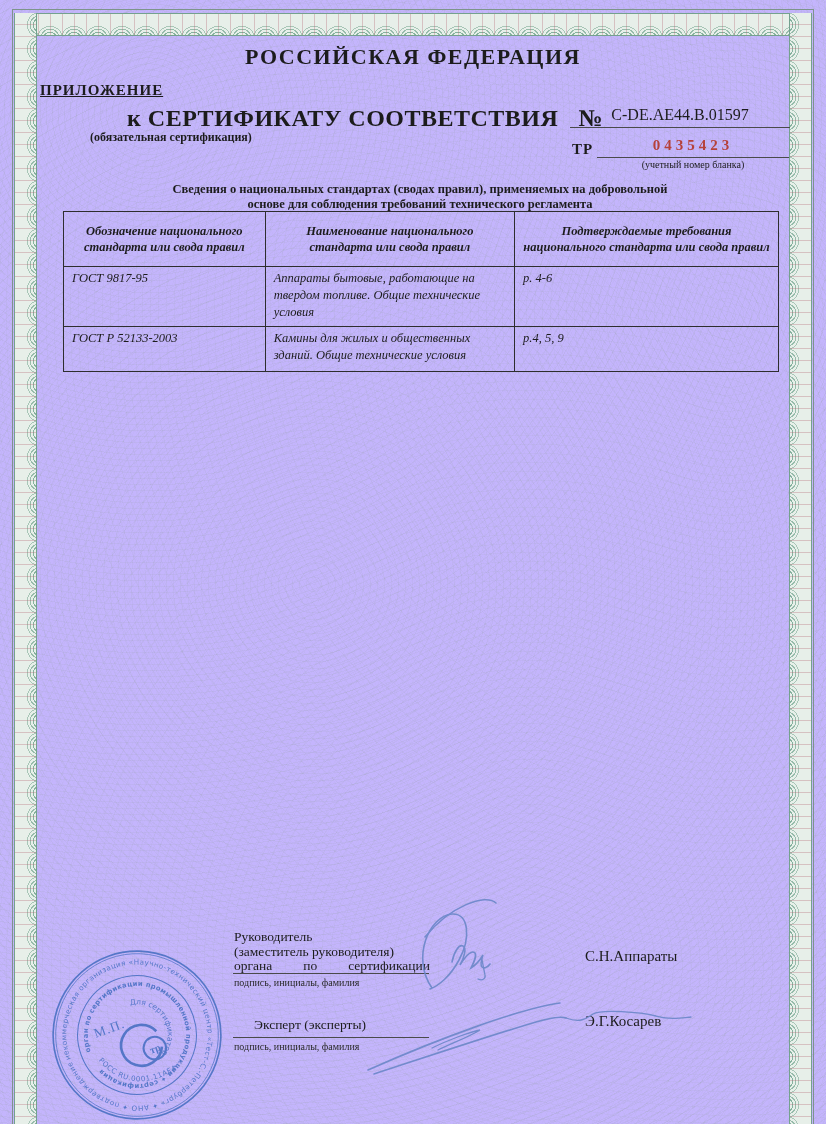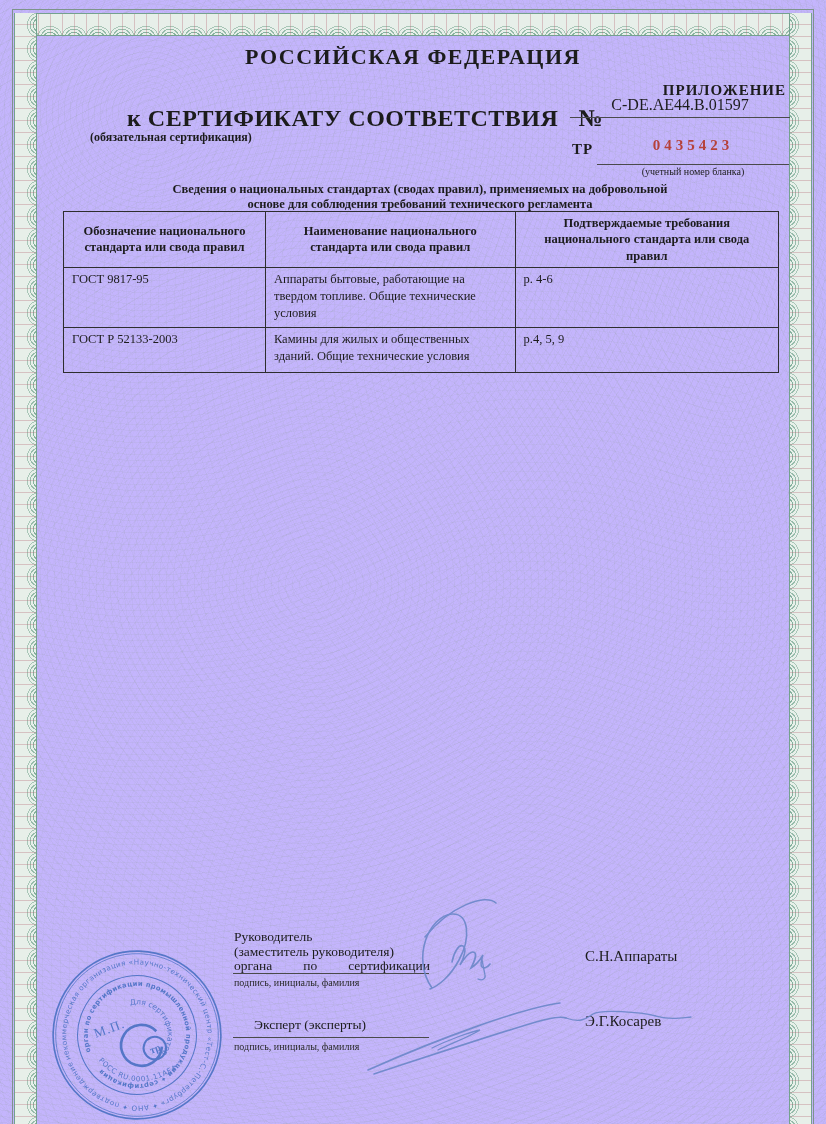--- a/index.html
+++ b/index.html
@@ -48,40 +48,40 @@
   }
   .band-right{
     right:14px;
     background-image:
       repeating-linear-gradient(0deg, rgba(176,96,110,.32) 0 1px, transparent 1px 12px),
       radial-gradient(circle at -18% 50%, #5f9480 0 1px, transparent 1px 3px, #74a591 3px 4px, transparent 4px 6px, #86b29f 6px 7px, transparent 7px 9px, #97bcab 9px 10px, transparent 10px 12px, #a8c6b7 12px 13px, transparent 13px);
   }
   
   .country{position:absolute;top:44px;left:40px;width:746px;text-align:center;
     font-size:22px;font-weight:bold;letter-spacing:1.5px;}
-  .doctype{position:absolute;top:82px;left:40px;width:746px;text-align:right;
-    font-size:15px;font-weight:bold;letter-spacing:1px;}
+  .doctype{position:absolute;top:82px;left:40px;width:746px;text-align:left;
+    font-size:15px;font-weight:bold;letter-spacing:1px;text-decoration:underline;}
   .certline{position:absolute;top:105px;left:90px;width:550px;text-align:center;
     font-size:24px;font-weight:bold;letter-spacing:.5px;white-space:nowrap;}
   .certline .numsign{margin-left:20px;}
-  .certnum{position:absolute;top:96px;left:570px;width:220px;height:21px;
+  .certnum{position:absolute;top:106px;left:570px;width:220px;height:21px;
     text-align:center;font-size:16px;border-bottom:1px solid #4a4a4a;}
   .mandatory{position:absolute;top:130px;left:90px;width:490px;
     font-size:12px;font-weight:bold;}
   .tr-label{position:absolute;top:141px;left:572px;font-size:15px;font-weight:bold;letter-spacing:1px;}
   .blank-block{position:absolute;top:137px;left:597px;width:192px;text-align:center;}
   .blank-number{font-size:15px;font-weight:bold;letter-spacing:4px;color:#b5413a;
-    border-bottom:1px solid #4a4a4a;padding-bottom:10px;}
+    border-bottom:1px solid #4a4a4a;padding-bottom:3px;}
   .blank-caption{font-size:10px;padding-top:1px;}
   
   .intro{position:absolute;top:182px;left:60px;width:720px;text-align:center;
     font-size:12.5px;font-weight:bold;line-height:1.22;}
   
   table.std{position:absolute;top:211px;left:63px;width:716px;border-collapse:collapse;
-    font-size:12.5px;}
+    font-size:12.5px;font-style:italic;}
   table.std th,table.std td{border:1.6px solid #2e2e2e;padding:3px 8px;vertical-align:top;text-align:left;line-height:1.35;}
   table.std th{font-weight:bold;text-align:center;vertical-align:middle;height:48px;line-height:1.3;}
   table.std tr.r1 td{height:53px;}
   table.std tr.r2 td{height:38px;}
   .c1{width:198px;} .c2{width:252px;} .c3{width:266px;}
   
   .role{position:absolute;font-size:13.5px;line-height:1.08;}
   .role-head{top:930px;left:234px;width:196px;}
   .role-head .just{text-align:justify;text-align-last:justify;}
   .sig-line{position:absolute;border-bottom:1px solid #4a4a4a;}

